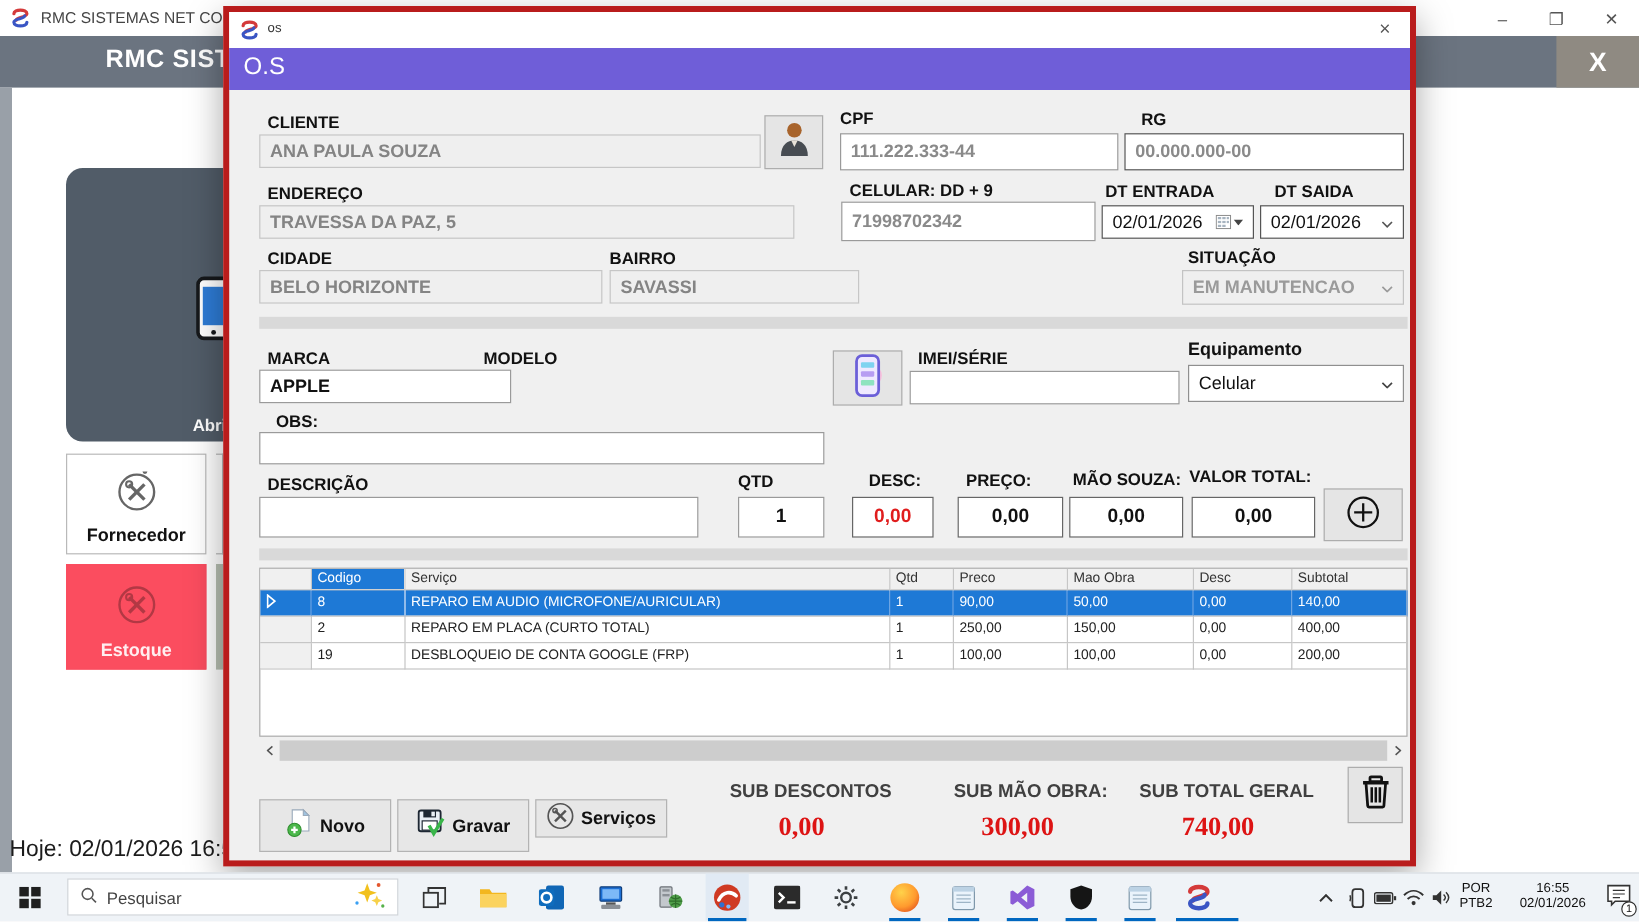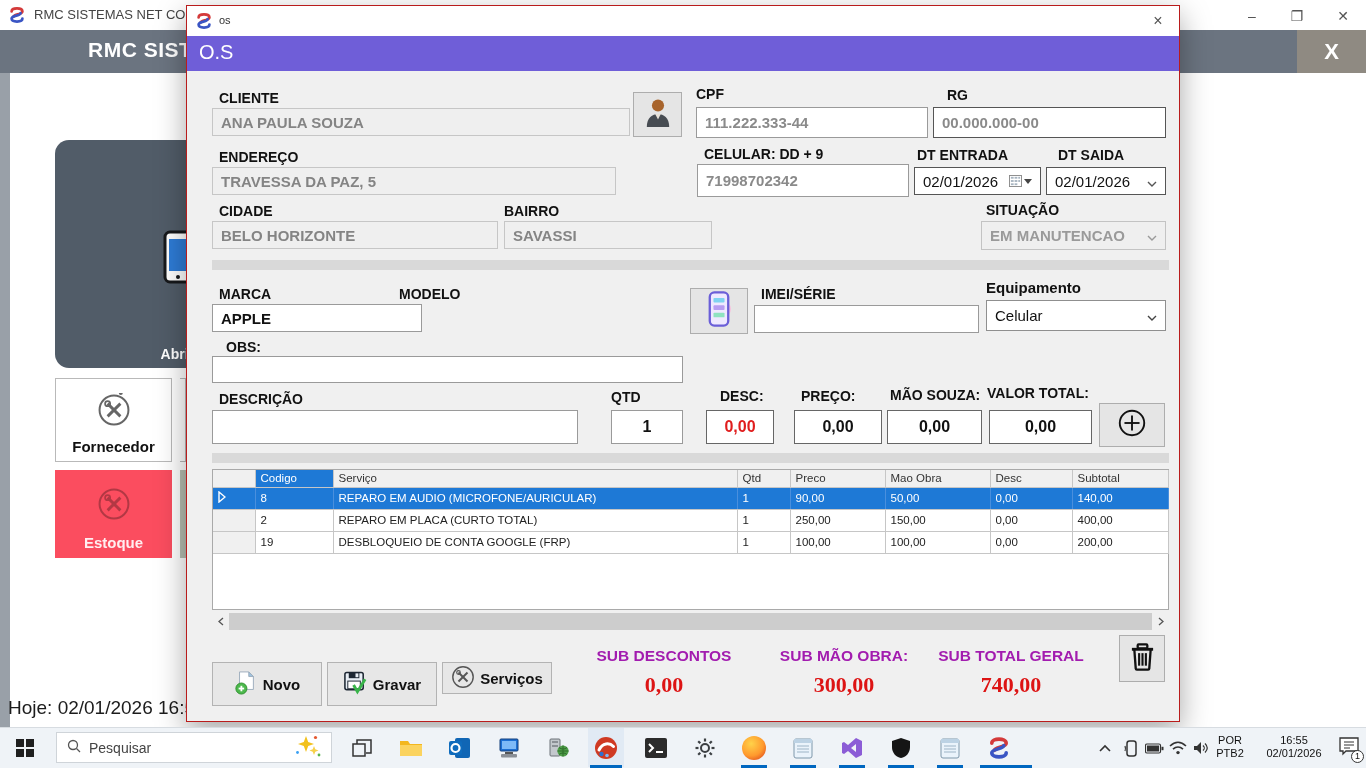--- a/index.html
+++ b/index.html
@@ -14,21 +14,21 @@
   .bg-banner{left:0;top:30px;width:1366px;height:43px;background:#6b7480}
   .bg-banner-title{left:88px;top:8px;font-size:21px;font-weight:bold;color:#fff;letter-spacing:.5px}
   .bg-exit{left:1297px;top:30px;width:69px;height:43px;background:#8f8a82;color:#fff;font-weight:bold;font-size:22px;text-align:center;line-height:43px}
   .left-strip{left:0;top:73px;width:10px;height:654px;background:#99a0a8}
   .dark-card{left:55px;top:140px;width:145px;height:228px;background:#515c68;border-radius:14px}
   .abrir-label{right:6px;bottom:6px;color:#fff;font-weight:bold;font-size:14px}
   .mini-card{width:117px;border:1px solid #b9b9b9;background:#fff;text-align:center}
   .card-label{position:absolute;left:0;right:0;bottom:6px;font-weight:bold;font-size:15px}
   .hoje{left:8px;top:697px;font-size:19px;color:#1c1c1c}
   
-  .dialog{left:186px;top:5px;width:994px;height:717px;background:#f0f0f0;border:1px solid #b91c1c;box-shadow:0 10px 28px rgba(0,0,0,.35)}
+  .dialog{left:186px;top:5px;width:994px;height:717px;background:#f0f0f0;border:5px solid #b91c1c;box-shadow:0 10px 28px rgba(0,0,0,.35)}
   .dlg-titlebar{left:0;top:0;width:100%;height:30px;background:#fff}
   .dlg-title{left:32px;top:8px;font-size:11px;color:#333}
   .dlg-close{right:8px;top:3px;width:26px;height:24px;text-align:center;font-size:16px;color:#555;line-height:24px}
   .dlg-header{left:0;top:30px;width:100%;height:35px;background:#6f5ed8}
   .dlg-header-title{left:12px;top:5px;color:#fff;font-size:20px}
   .lbl{font-weight:bold;font-size:14px;color:#111;white-space:nowrap}
   .inp{border:1px solid #9a9a9a;background:#fff;font-family:"Liberation Sans",sans-serif;font-weight:bold;font-size:15px;color:#111;padding:0 8px;width:100%;height:100%}
   .inp.ro{background:#efefef;border-color:#c6c6c6;color:#848484}
   .inp.gray{color:#8a8a8a}
   .inp.center{text-align:center;font-size:16px}
@@ -43,21 +43,21 @@
   th,td{border-right:1px solid #c6c6c6;border-bottom:1px solid #c6c6c6;padding:1px 5px;text-align:left;font-weight:normal;overflow:hidden;white-space:nowrap;height:22px}
   thead th{background:#f0f0f0;height:17px;color:#333}
   th.codigo-h{background:#1e79d6;color:#fff}
   td.selcell{background:#f0f0f0}
   tr.selected td{background:#1e79d6;color:#fff;border-right-color:#4a8fdd}
   .hscroll{left:25px;top:607px;width:957px;height:17px;background:#f0f0f0;display:flex;align-items:center}
   .hthumb{flex:1;height:17px;background:#cdcdcd}
   .harrow{width:17px;height:17px;display:flex;align-items:center;justify-content:center}
   
   .btn{border:1px solid #b3b3b3;background:#e7e7e7;display:flex;align-items:center;justify-content:center;gap:5px;font-weight:bold;font-size:15px;color:#111}
-  .tot-lbl{font-weight:bold;font-size:15.5px;color:#a21caf;text-align:center;white-space:nowrap}
+  .tot-lbl{font-weight:bold;font-size:15.5px;color:#404040;text-align:right;white-space:nowrap}
   .tot-val{font-family:"Liberation Serif",serif;font-weight:bold;font-size:22px;color:#dd1414;text-align:center}
   
   .taskbar{left:0;top:727px;width:1366px;height:41px;background:#eff3f7;border-top:1px solid #d7dce1}
   .tb-icon{top:735px;width:26px;height:26px;display:flex;align-items:center;justify-content:center}
   .searchbox{left:56px;top:732px;width:276px;height:31px;background:#fff;border:1px solid #cfd4d9;display:flex;align-items:center;padding:0 10px;gap:8px}
   .searchbox span{font-size:14px;color:#444}
   .underline{top:765px;height:3px;background:#0067c0}
   .tray-txt{font-size:11px;color:#111;line-height:13px;text-align:center}
   .badge{position:absolute;right:-4px;bottom:-3px;width:13px;height:13px;border:1px solid #333;border-radius:50%;background:#fff;font-size:9px;line-height:11px;text-align:center;color:#111}
 </style>
@@ -147,21 +147,21 @@
             <path d="M12 18 h6 l-3 6 z" fill="#e8e2d8"></path>
           </svg>
       </span>
     </div>
     <span class="abs lbl" style="left:509px;top:80px">CPF</span>
     <div class="abs" style="left:509px;top:101px;width:232px;height:31px"><input class="inp gray" readonly="" value="111.222.333-44" style=""></div>
     <span class="abs lbl" style="left:760px;top:81px">RG</span>
     <div class="abs" style="left:746px;top:101px;width:233px;height:31px"><input class="inp gray" style="border-color: rgb(85, 85, 85);" readonly="" value="00.000.000-00"></div>
 
     <span class="abs lbl" style="left:32px;top:143px">ENDEREÇO</span>
-    <div class="abs" style="left:25px;top:161px;width:404px;height:28px"><input class="inp ro" readonly="" value="TRAVESSA DA PAZ, 5" style=""></div>
+    <div class="abs" style="left:25px;top:161px;width:446px;height:28px"><input class="inp ro" readonly="" value="TRAVESSA DA PAZ, 5" style=""></div>
     <span class="abs lbl" style="left:517px;top:140px">CELULAR: DD + 9</span>
     <div class="abs" style="left:510px;top:158px;width:212px;height:33px"><input class="inp gray" readonly="" value="71998702342" style=""></div>
     <span class="abs lbl" style="left:730px;top:141px">DT ENTRADA</span>
     <div class="abs combo" style="left:727px;top:161px;width:127px;height:28px;border-color:#555">
       <span style="font-size:15px">02/01/2026</span>
       <span style="display:flex;align-items:center;gap:2px">
         <svg width="13" height="12" viewBox="0 0 14 13">
             <rect x="0.5" y="0.5" width="13" height="12" fill="#fff" stroke="#888"></rect>
             <g fill="#a7b4c0">
               <rect x="2" y="2" width="3" height="2"></rect>

